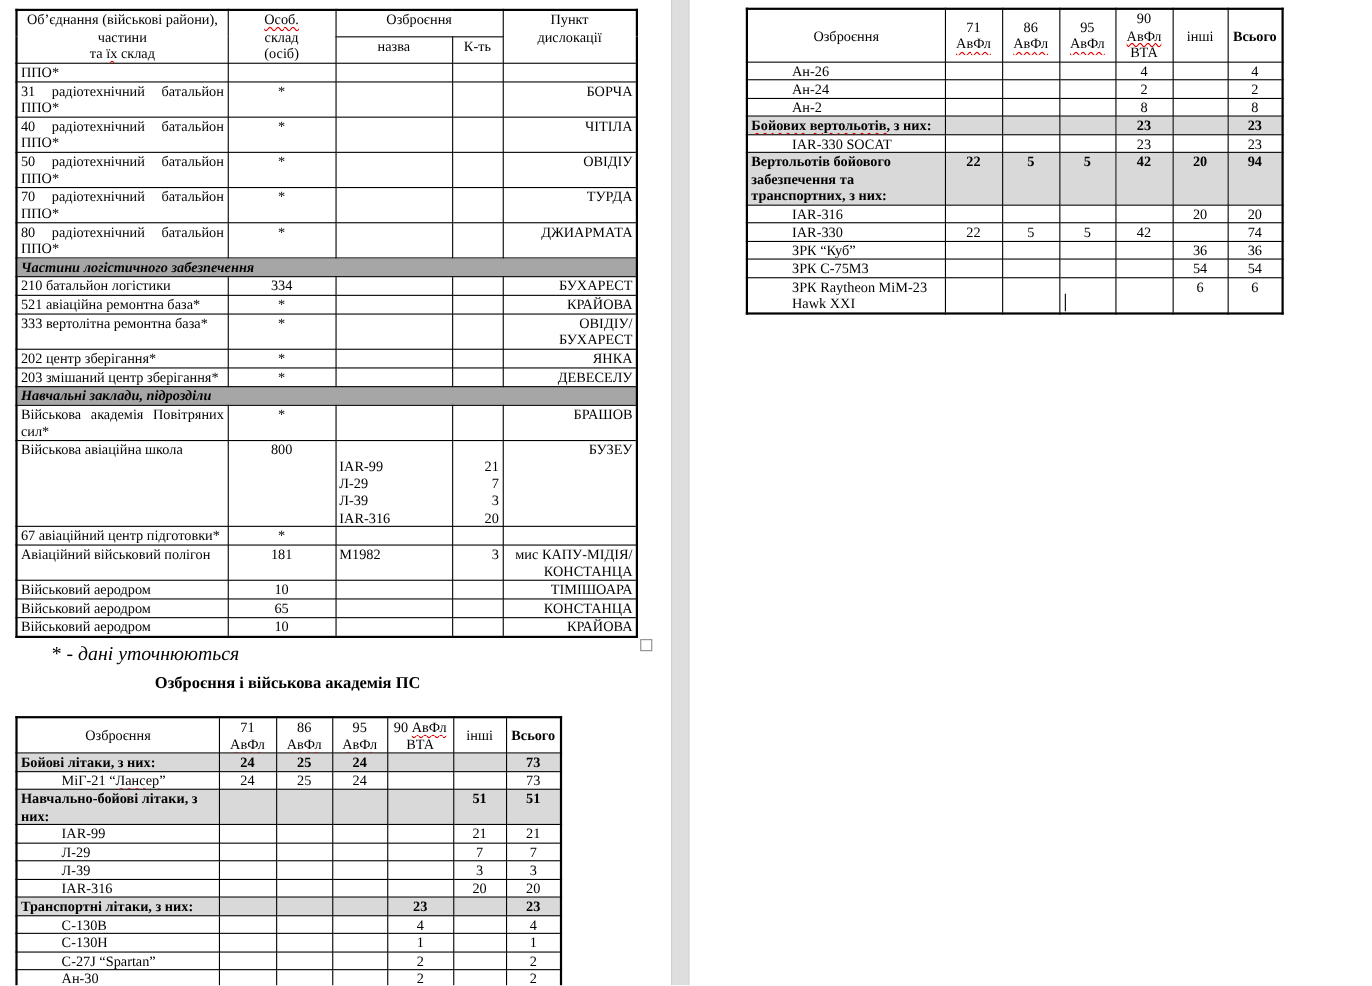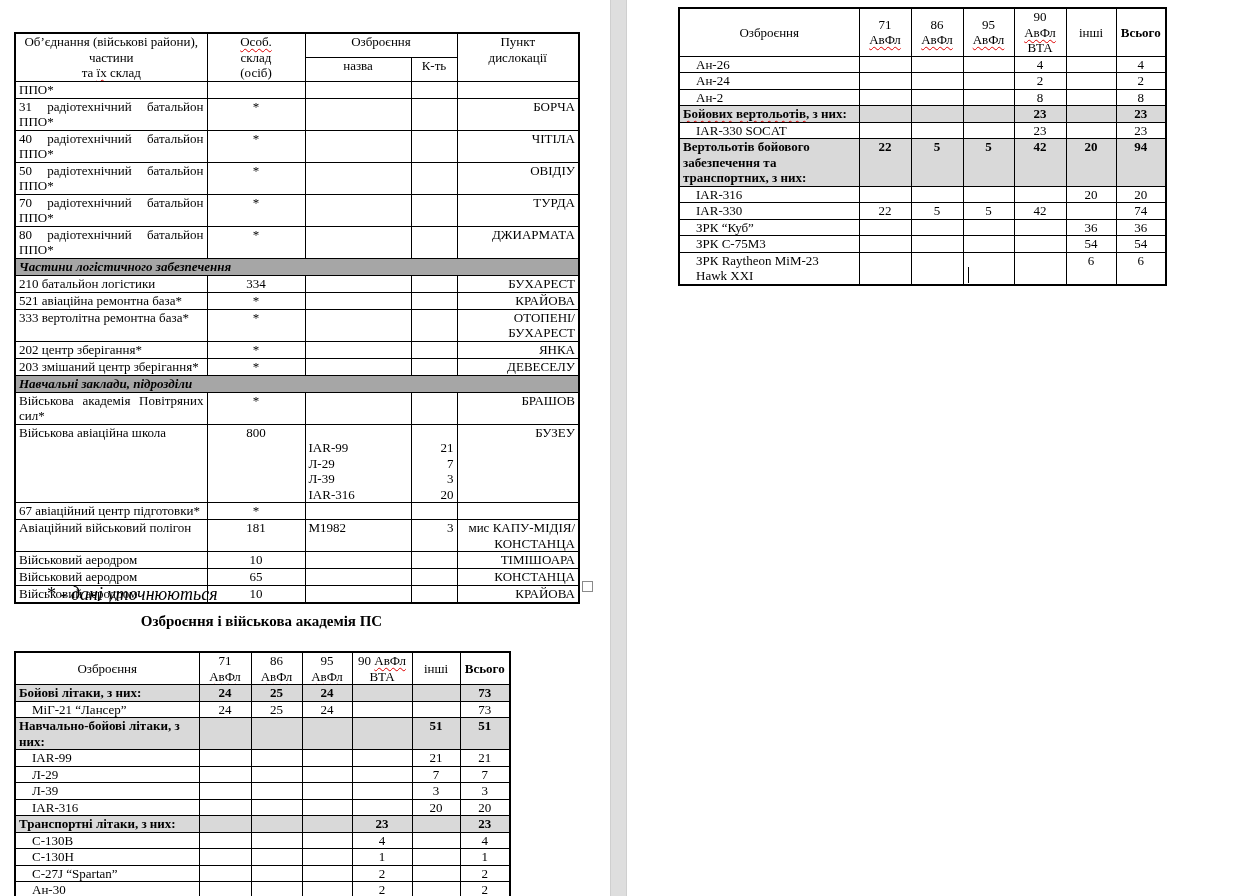--- a/index.html
+++ b/index.html
@@ -18,21 +18,21 @@
   .page-gap{position:absolute;top:0;left:610px;width:17px;height:896px;background:var(--gap);border-left:1px solid #cfcfcf;border-right:1px solid #cfcfcf;box-sizing:border-box;}
 
   table.doc-table{position:absolute;border-collapse:collapse;table-layout:fixed;border:2px solid var(--border);background:#fff;}
   .doc-table td,.doc-table th{border:1px solid var(--border);padding:0 3px;vertical-align:top;
     font-size:13px;line-height:15.5px;font-weight:normal;overflow:hidden;}
   .hc{text-align:center;}
   .mid{vertical-align:middle;}
   .sp{text-decoration-line:underline;text-decoration-style:wavy;text-decoration-color:var(--squiggle);text-decoration-thickness:1px;text-underline-offset:2px;}
 
   
-  .units{left:14px;top:8px;width:564px;margin-top:24px;}
+  .units{left:14px;top:8px;width:564px;}
   .units .n{text-align:left;}
   .units .j{text-align:justify;}
   .units .c{text-align:center;}
   .units tr.section td{background:var(--section-bg);font-weight:bold;font-style:italic;text-align:left;height:16px;}
   .units td{height:16px;}
   .ln{height:15.5px;white-space:nowrap;}
   .lnc{height:15.5px;text-align:right;white-space:nowrap;}
 
   
   .footnote{position:absolute;left:47px;top:584px;font-size:18px;}
@@ -40,21 +40,21 @@
   .square-marker{position:absolute;left:582px;top:581px;width:11px;height:11px;border:1px solid #8a8a8a;background:#fff;box-sizing:border-box;}
 
   
   .arms-title{position:absolute;left:14px;top:613px;width:495px;text-align:center;font-weight:bold;font-size:15px;}
   .arms-left{left:14px;top:651px;width:495px;}
   .arms-right{left:678px;top:7px;width:487px;}
   .arms th{vertical-align:middle;height:28px;}
   .arms th.total{font-weight:bold;font-family:Liberation Serif, serif;}
   .arms td{height:15px;text-align:center;}
   .arms td.nm{text-align:left;}
-  .arms td.nm.item{padding-left:16px;}
+  .arms td.nm.item{padding-left:40px;}
   .arms tr.sum td{background:var(--sum-bg);font-weight:bold;}
 
   .caret{position:absolute;left:968px;top:267px;width:1px;height:16px;background:#000;}
 </style>
 </head>
 <body>
 
 <div id="stage">
   <div class="page page-left"></div>
   <div class="page-gap"></div>
@@ -164,21 +164,21 @@
           <td class="c">
             <div class="lnc">КРАЙОВА</div>
           </td>
         </tr>
         <tr>
           <td class="n">333 вертолітна ремонтна база*</td>
           <td class="c">*</td>
           <td class="n"></td>
           <td class="c"></td>
           <td class="c">
-            <div class="lnc">ОТОПЕНІ/</div>
+            <div class="lnc">ОВІДІУ/</div>
             <div class="lnc">БУХАРЕСТ</div>
           </td>
         </tr>
         <tr>
           <td class="n">202 центр зберігання*</td>
           <td class="c">*</td>
           <td class="n"></td>
           <td class="c"></td>
           <td class="c">
             <div class="lnc">ЯНКА</div>

